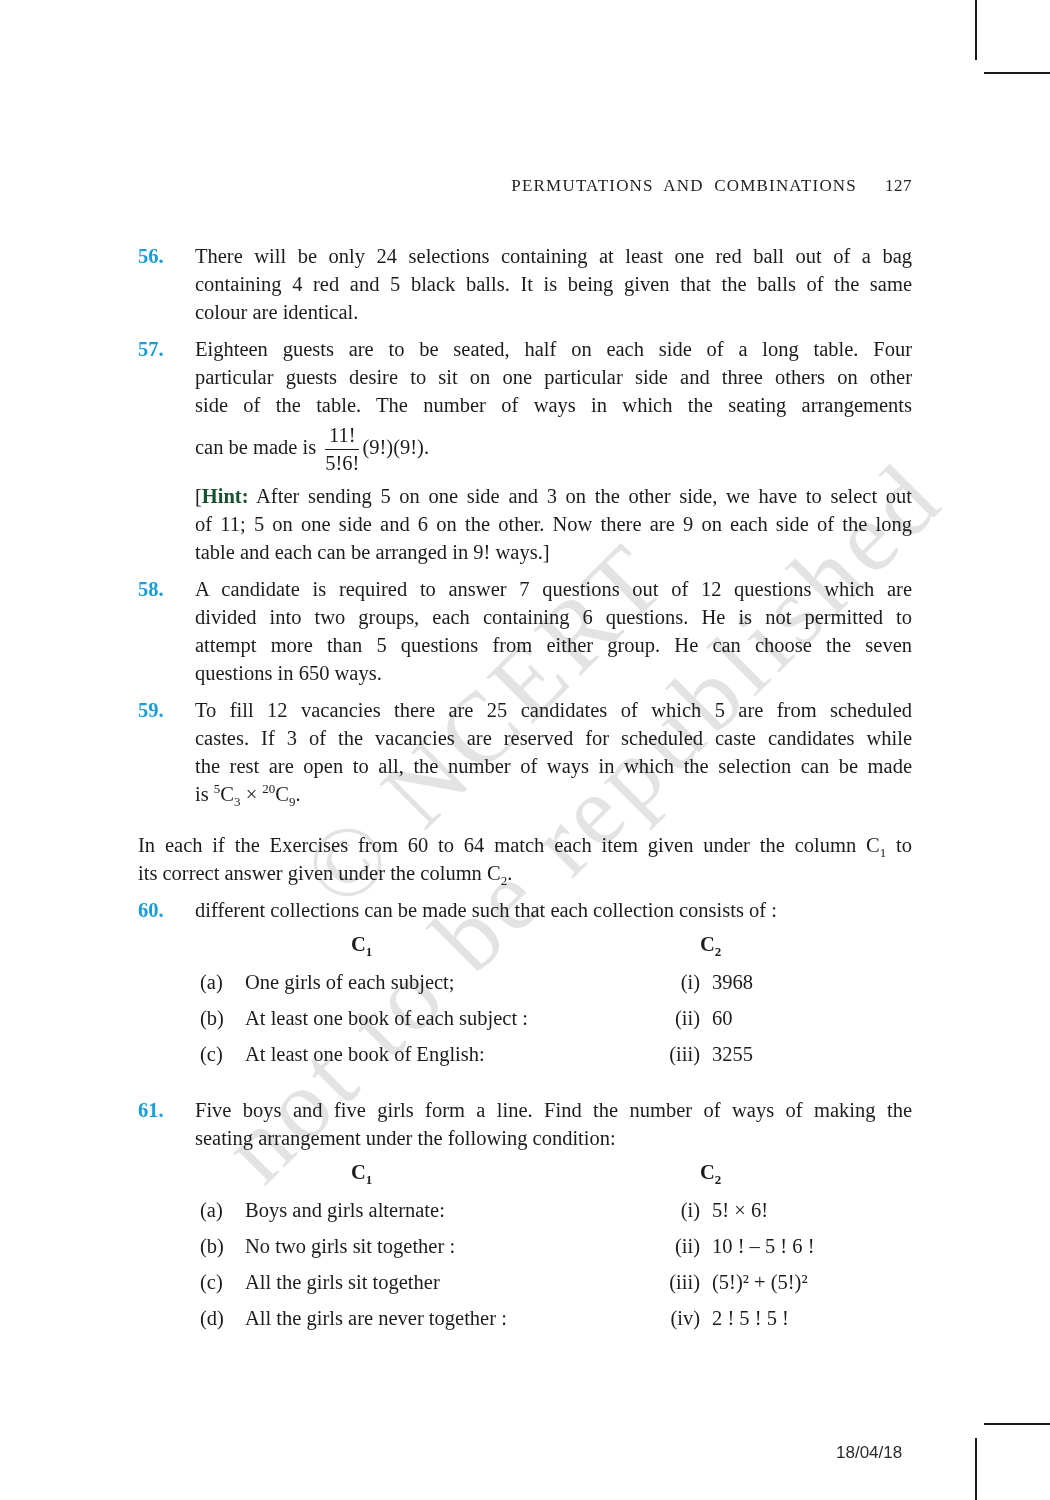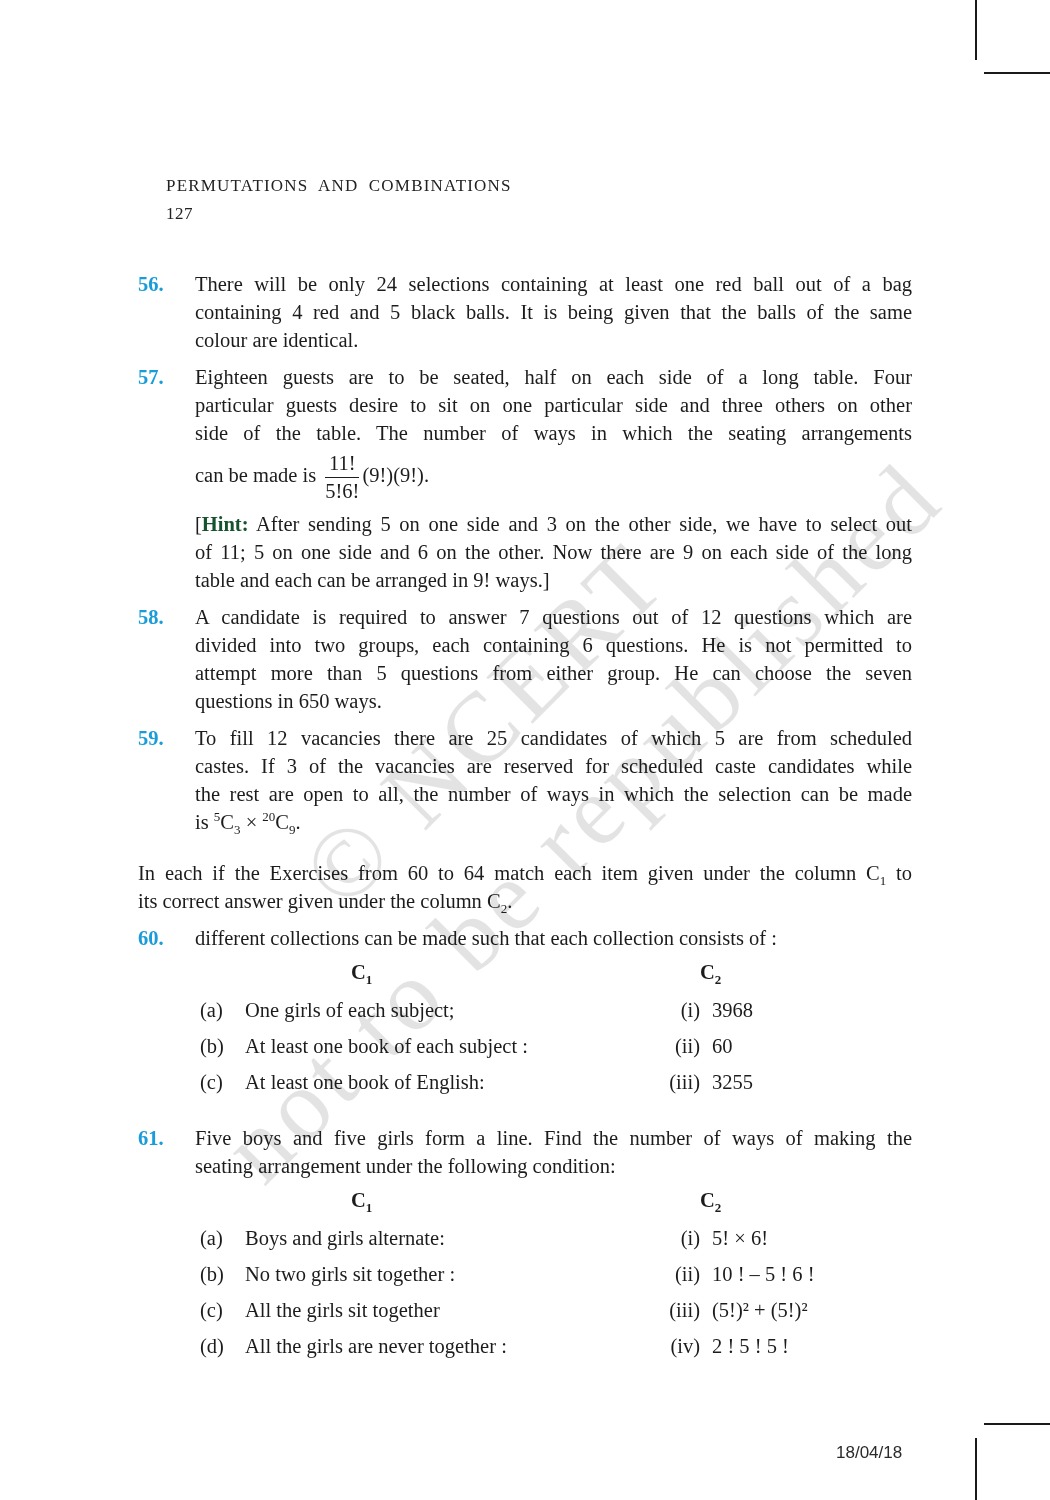--- a/index.html
+++ b/index.html
@@ -20,21 +20,21 @@
   .mark { position:absolute; background:#1a1a1a; z-index:3; }
   .m-tr-v { left:975px; top:0; width:2px; height:60px; }
   .m-tr-h { left:984px; top:72px; width:66px; height:2px; }
   .m-br-h { left:984px; top:1423px; width:66px; height:2px; }
   .m-br-v { left:975px; top:1438px; width:2px; height:62px; }
 
   .content { position:absolute; left:138px; top:172px; width:774px; z-index:2; }
 
   .pghead {
     display:flex; justify-content:flex-end; align-items:baseline;
-    font-size:17px; letter-spacing:1.2px; word-spacing:5px; color:#222;flex-direction:column;
+    font-size:17px; letter-spacing:1.2px; word-spacing:5px; color:#222;
   }
   .pgnum { margin-left:28px; letter-spacing:0.5px; }
 
   .body-text { font-size:20.5px; line-height:28px; }
 
   .item { position:relative; padding-left:57px; margin-top:9px; }
   .inum { position:absolute; left:0; top:0; font-weight:bold; color:#1a9cd8; }
   .jl { text-align:justify; text-align-last:justify; }
 
   .hintblk { margin-left:57px; margin-top:2px; }

